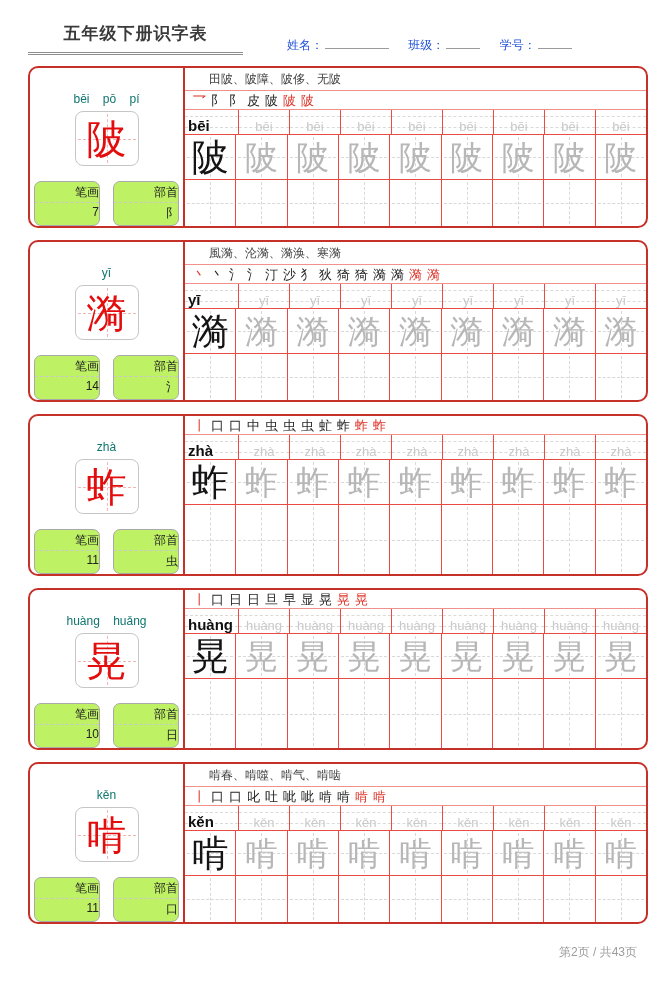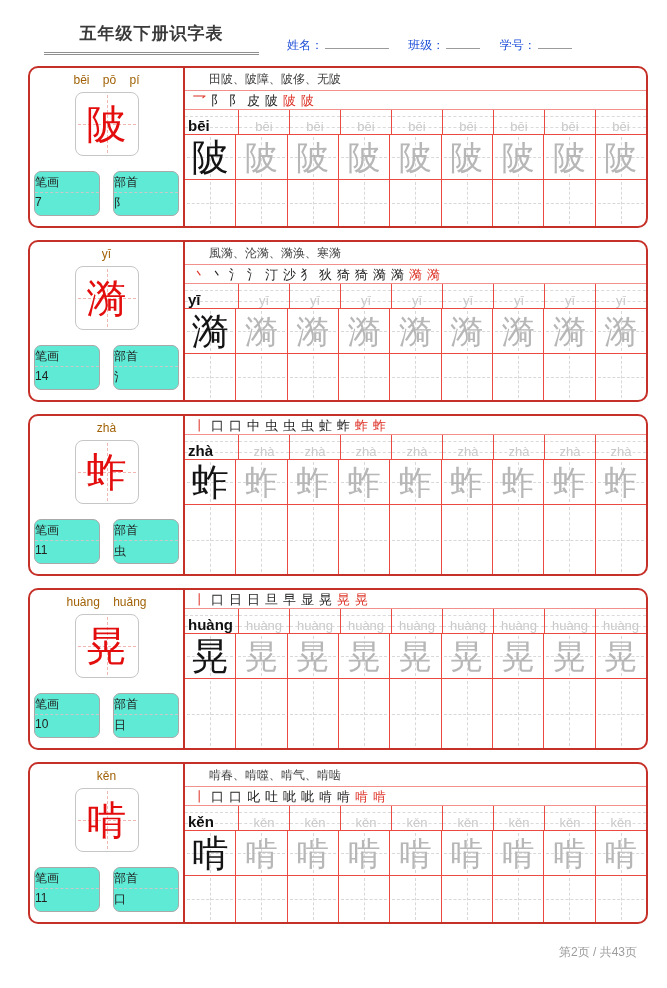--- a/index.html
+++ b/index.html
@@ -2,21 +2,21 @@
 <html><head>
 <meta charset="utf-8">
 <style>
   html,body{margin:0;padding:0;}
   body{
     width:667px;height:988px;position:relative;background:#ffffff;
     font-family:"Liberation Sans", sans-serif;overflow:hidden;
   }
   
   .header-left{
-    position:absolute;left:44px;top:22px;width:215px;text-align:center;
+    position:absolute;left:28px;top:22px;width:215px;text-align:center;
     padding-bottom:7px;border-bottom:3px double #8f8f8f;
   }
   .page-title{
     margin:0;font-size:17px;font-weight:bold;color:#3a3a3a;letter-spacing:1px;
   }
   .fields{
     position:absolute;left:287px;top:37px;font-size:12px;color:#1d4ed8;white-space:nowrap;
   }
   .field{margin-right:16px;}
   .blank{
@@ -28,39 +28,39 @@
   
   #sections{position:absolute;left:28px;top:66px;}
   .entry{
     width:620px;height:162px;box-sizing:border-box;margin-bottom:12px;
     border:2px solid #c53028;border-radius:10px;display:flex;overflow:hidden;background:#fff;
   }
   .left{
     width:155px;min-width:155px;box-sizing:border-box;border-right:2px solid #c53028;
     display:flex;flex-direction:column;align-items:center;
   }
-  .pinyin-label{margin-top:5px;font-size:12px;color:#a16207;word-spacing:10px;}
+  .pinyin-label{margin-top:24px;font-size:12px;color:#0f766e;word-spacing:10px;}
   .char-box{
     width:62px;height:62px;margin-top:5px;border:1px solid #c6c6c6;border-radius:8px;
     position:relative;display:flex;align-items:center;justify-content:center;background:#fff;
   }
   .char-box::before{
     content:"";position:absolute;left:50%;top:2px;bottom:2px;border-left:1px dashed #f0b6b2;
   }
   .char-box::after{
     content:"";position:absolute;top:50%;left:2px;right:2px;border-top:1px dashed #f0b6b2;
   }
   .big-red-char{
     position:relative;z-index:1;font-family:"DejaVu Serif", serif;
     font-size:40px;line-height:1;color:#e30d0d;
   }
   .meta{display:flex;gap:13px;margin-top:15px;}
   .meta-box{
     width:64px;border:1px solid #a9a9a9;border-radius:7px;overflow:hidden;
-    font-size:12px;text-align:left;background:#5eead4;color:#222;
+    font-size:12px;text-align:right;background:#bef264;color:#222;
   }
   .meta-label{padding:2px 0 1px 0;border-bottom:1px dashed #c9c9c9;}
   .meta-value{padding:2px 0 3px 0;}
   
   .right{flex:1;display:flex;flex-direction:column;min-width:0;}
   .words-row{
     height:22px;line-height:22px;padding-left:24px;font-size:12px;color:#3f3f3f;
     border-bottom:1px solid #f2918c;white-space:nowrap;overflow:hidden;
   }
   .stroke-row{

